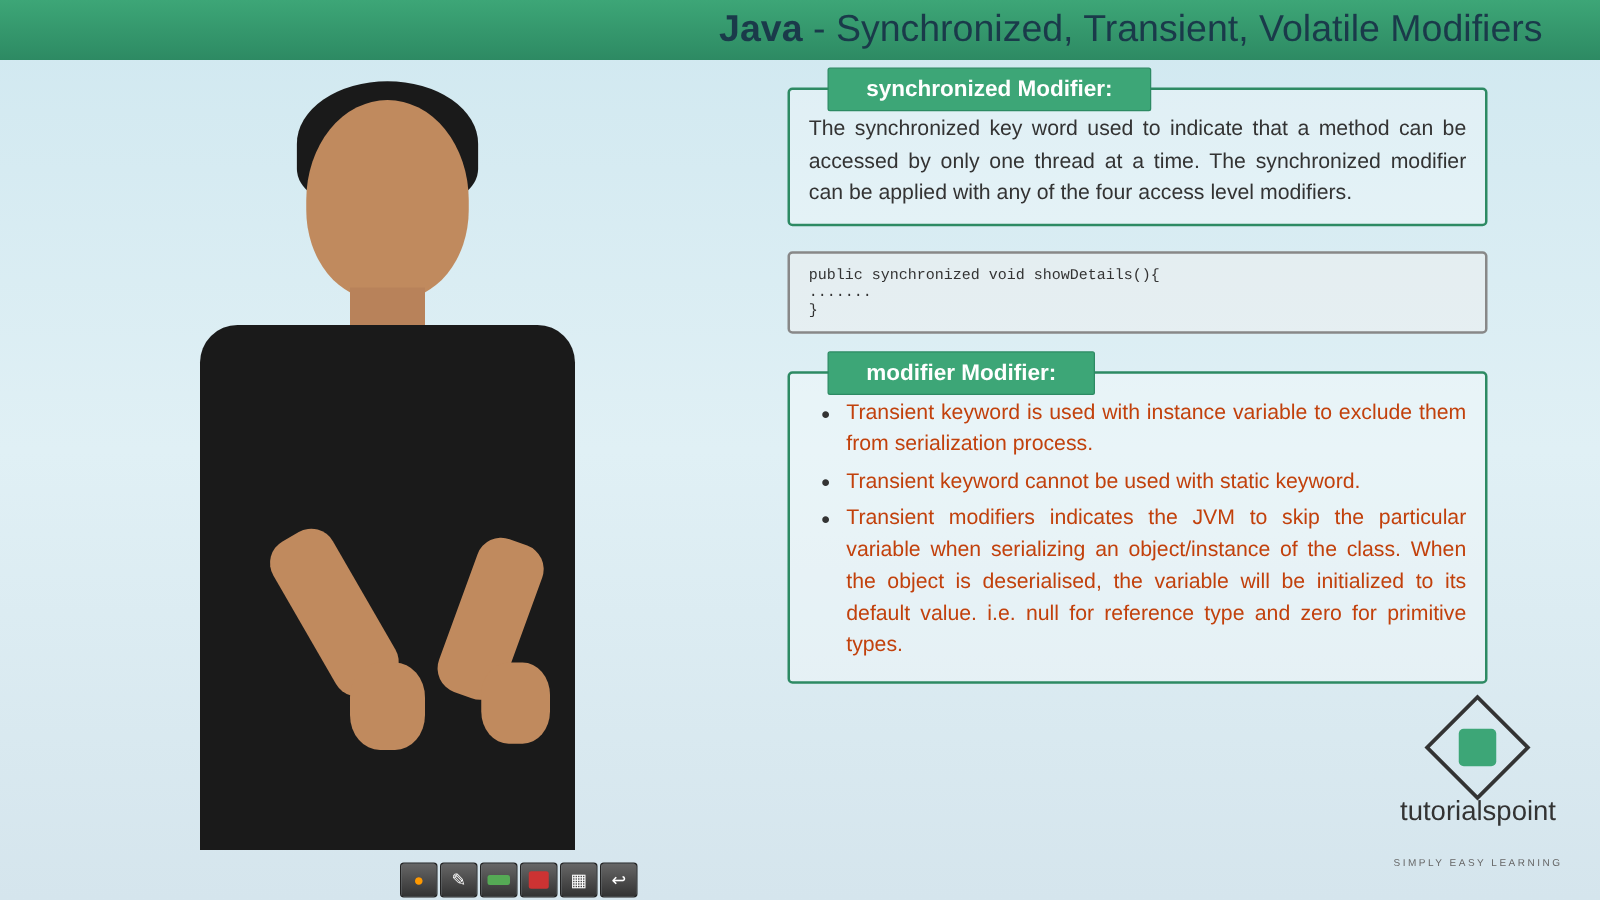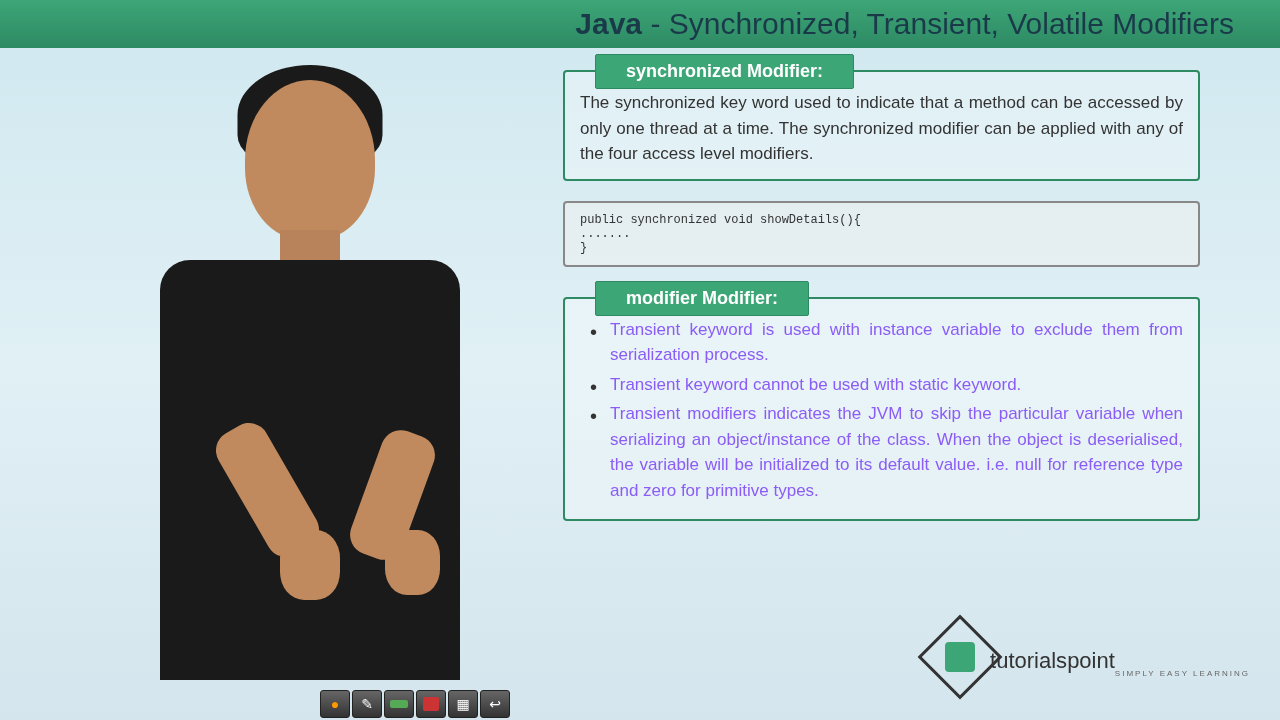--- a/index.html
+++ b/index.html
@@ -114,23 +114,23 @@
       position: absolute;
       top: 460px;
       right: 60px;
       width: 55px;
       height: 65px;
       background: #c08a5e;
       border-radius: 40%;
     }
     .content-area {
       position: absolute;
-      right: 80px;
+      right: 90px;
       top: 70px;
-      width: 637px;
+      width: 560px;
     }
     .section-box {
       border: 2px solid #2d8a63;
       border-radius: 4px;
       background: rgba(255,255,255,0.3);
       margin-bottom: 20px;
       position: relative;
       padding: 18px 15px 12px 15px;
     }
     .section-label {
@@ -161,40 +161,40 @@
       color: #333;
       margin-bottom: 30px;
       white-space: pre-line;
     }
     .bullet-list {
       list-style: none;
       padding-left: 0;
     }
     .bullet-list li {
       font-size: 17px;
-      color: #8b5cf6;
+      color: #c2410c;
       line-height: 1.5;
       text-align: justify;
       padding-left: 30px;
       position: relative;
       margin-bottom: 4px;
     }
     .bullet-list li::before {
       content: "•";
       position: absolute;
       left: 10px;
       font-size: 20px;
       color: #333;
     }
     .logo-area {
       position: absolute;
       right: 30px;
       bottom: 25px;
       display: flex;
-      flex-direction: row;
+      flex-direction: column;
       align-items: center;
     }
     .logo-diamond {
       width: 60px;
       height: 60px;
       border: 3px solid #333;
       transform: rotate(45deg);
       display: flex;
       align-items: center;
       justify-content: center;

